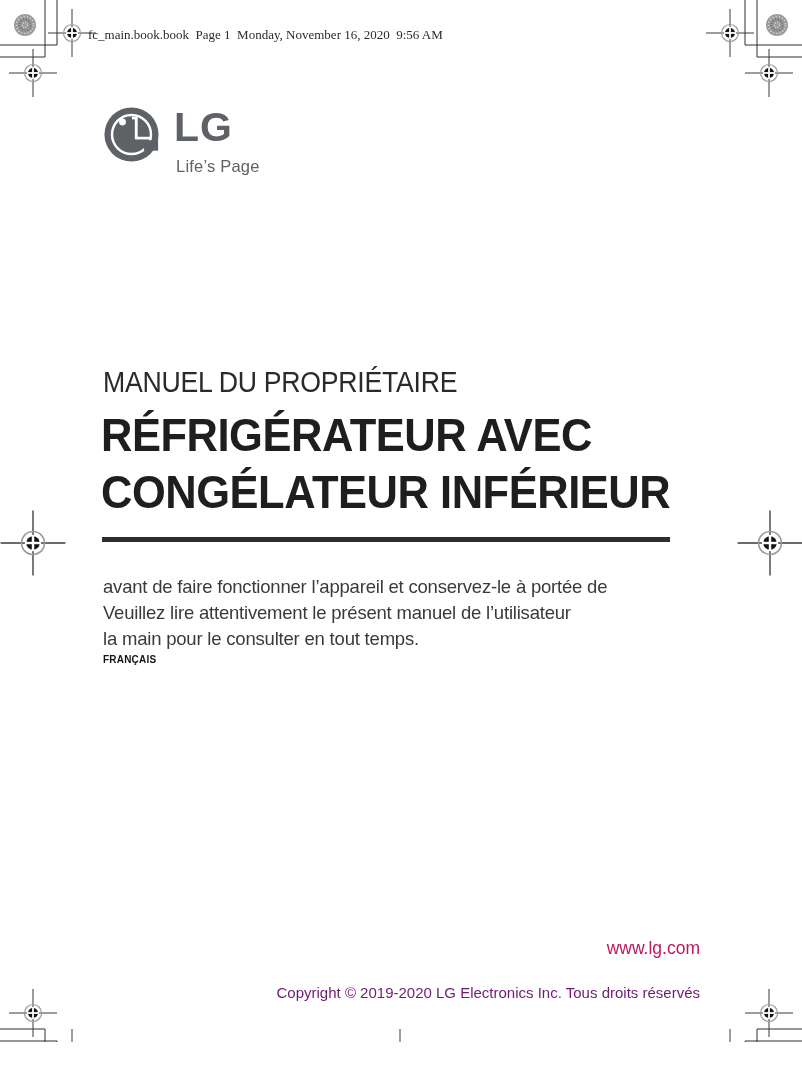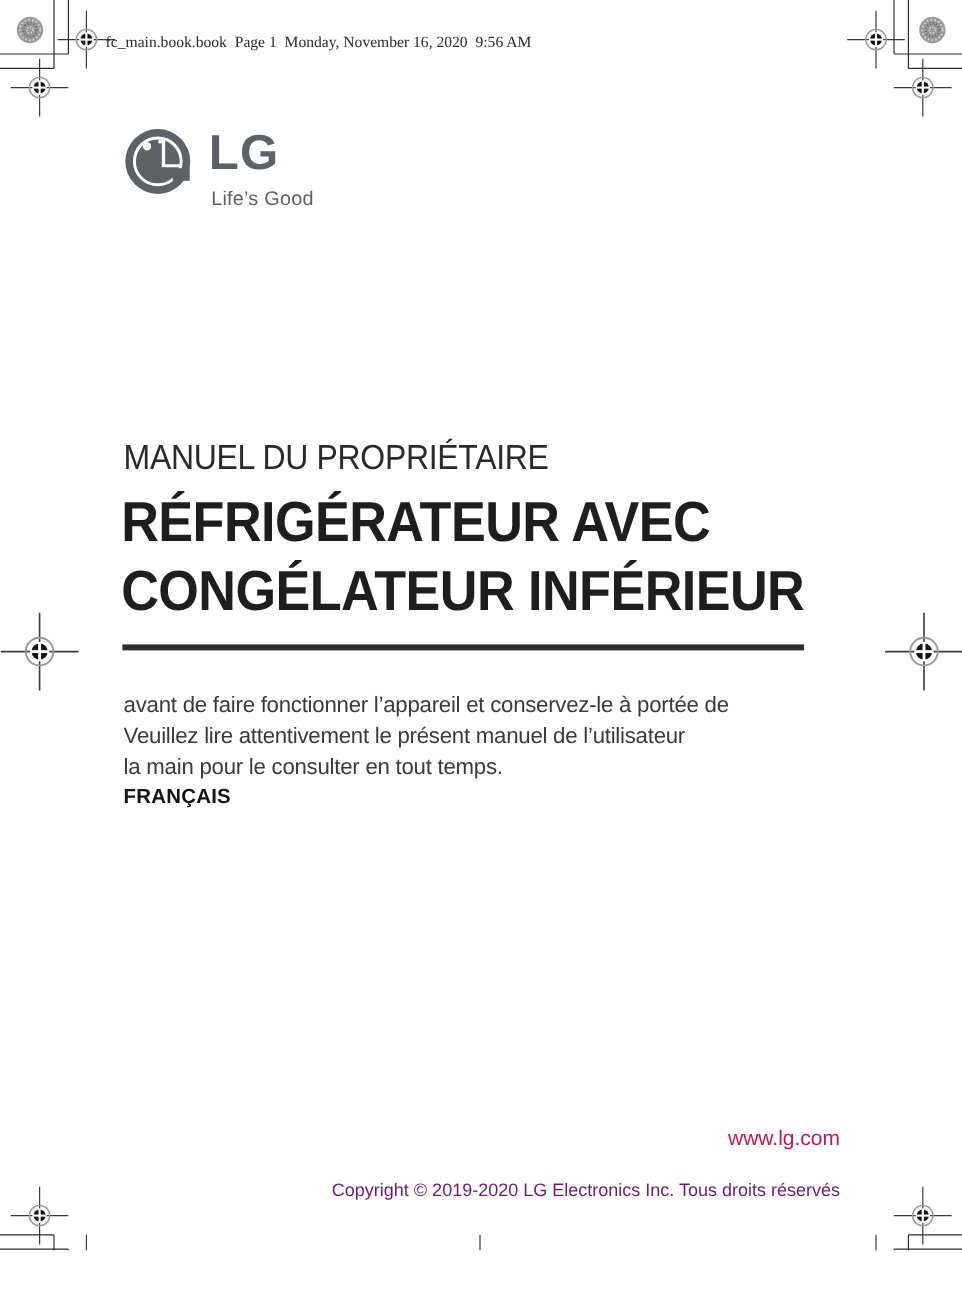--- a/index.html
+++ b/index.html
@@ -53,21 +53,21 @@
 
   .intro{
     position:absolute;left:103px;top:574px;
     font-size:18.5px;line-height:26px;color:#3a3a3c;
     letter-spacing:-0.2px;
   }
   .intro div{white-space:nowrap;}
 
   .language{
     position:absolute;left:103px;top:654px;
-    font-size:17px;font-weight:700;color:#141414;
+    font-size:10px;font-weight:700;color:#141414;
     letter-spacing:0.2px;
   }
   .models{
     position:absolute;left:103px;top:688px;
     font-size:17px;color:#2e2e30;letter-spacing:0.2px;
   }
 
   .footer{
     position:absolute;right:102px;top:938px;
     text-align:right;
@@ -132,21 +132,21 @@
     <svg class="logo-symbol" width="57" height="57" viewBox="0 0 60 60">
       <circle cx="30" cy="30" r="28.5" fill="#5e6267"></circle>
       <circle cx="30" cy="30" r="20.5" fill="none" stroke="#ffffff" stroke-width="2.6"></circle>
       <rect x="43" y="36" width="15" height="11" fill="#5e6267"></rect>
       <rect x="30.5" y="11.2" width="5" height="2.9" fill="#ffffff"></rect>
       <line x1="35" y1="11.5" x2="35" y2="34.8" stroke="#ffffff" stroke-width="3"></line>
       <line x1="34" y1="33.8" x2="50.4" y2="33.8" stroke="#ffffff" stroke-width="2.8"></line>
       <circle cx="20.5" cy="16.8" r="3.6" fill="#ffffff"></circle>
     </svg>
     <div class="logo-wordmark">LG</div>
-    <div class="logo-tagline">Life’s Good</div>
+    <div class="logo-tagline">Life’s Page</div>
   </div>
 
   <div class="subtitle">MANUEL DU PROPRIÉTAIRE</div>
 
   <div class="big-title">
     <div>RÉFRIGÉRATEUR AVEC</div>
     <div>CONGÉLATEUR INFÉRIEUR</div>
   </div>
 
   <div class="title-rule"></div>

